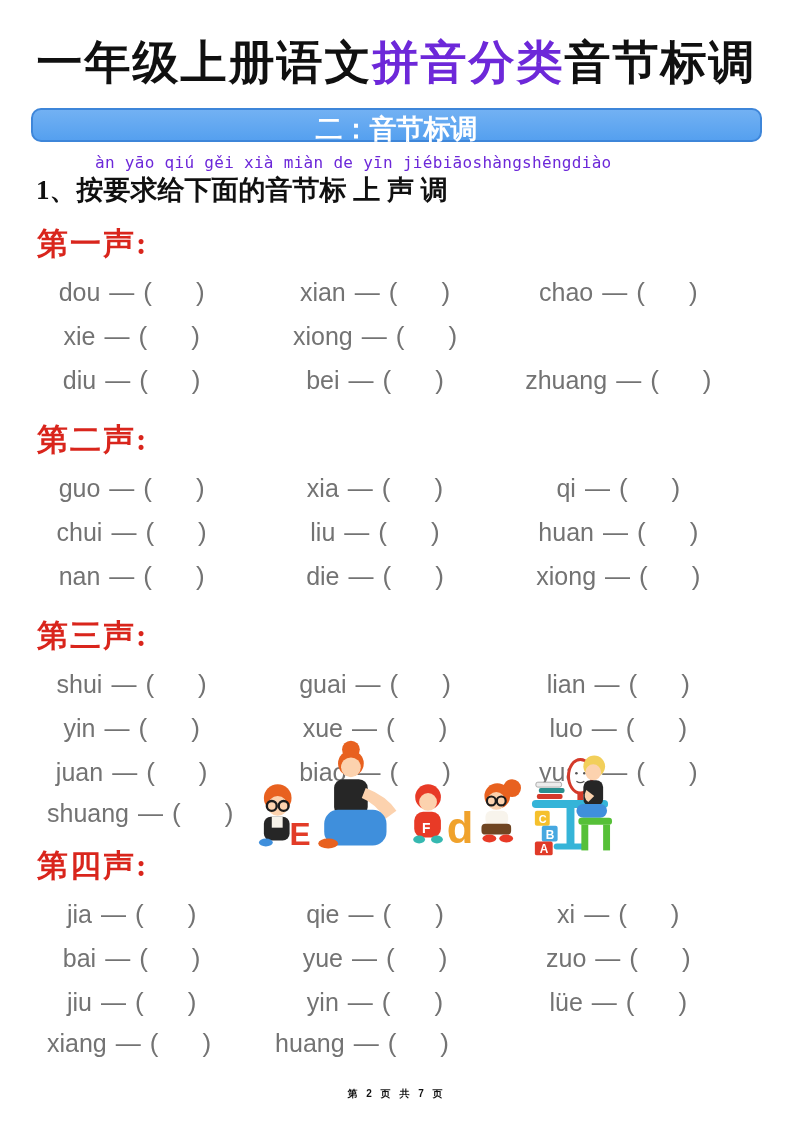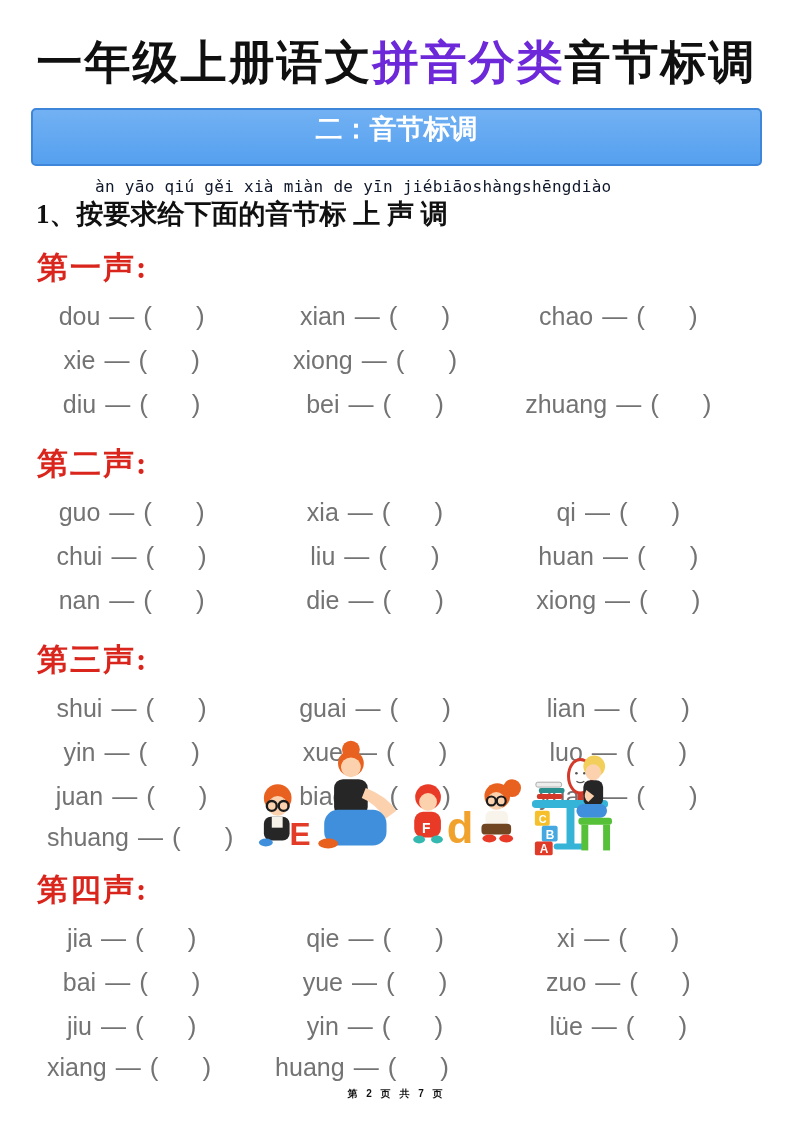--- a/index.html
+++ b/index.html
@@ -9,30 +9,30 @@
     font-family:"Liberation Sans","DejaVu Sans",sans-serif; overflow:hidden;
   }
   .title {
     margin:32px 16px 0; text-align:center;
     font-family:"Liberation Serif","DejaVu Serif",serif;
     font-size:46px; font-weight:900; letter-spacing:2px; color:#101010;
     white-space:nowrap;
   }
   .title .red { color:#6d28d9;margin-top:24px; }
   .banner {
-    margin:14px 31px 0; height:58px; line-height:38px; text-align:center;
+    margin:14px 31px 0; height:34px; line-height:38px; text-align:center;
     background:linear-gradient(180deg,#72b1f3,#55a0ef);
-    border:2px solid #3e86d9; border-radius:5px;
+    border:2px solid #3e86d9; border-radius:10px;
     color:#ffffff; font-size:27px; font-weight:700;
     font-family:"Liberation Serif","DejaVu Serif",serif;
   }
   .pinyin {
     margin:11px 0 0 95px;
     font-family:"DejaVu Sans Mono","Liberation Mono",monospace;
-    font-size:16px; color:#0f172a; letter-spacing:0.3px;
+    font-size:16px; color:#6d28d9; letter-spacing:0.3px;
   }
   .instruction {
     margin:0 0 0 36px;
     font-family:"Liberation Serif","DejaVu Serif",serif;
     font-size:27px; font-weight:700; color:#101010;
   }
   .tone-label {
     margin:15px 0 7px 37px;
     font-family:"Liberation Serif","DejaVu Serif",serif;
     font-size:31px; font-weight:700; color:#d9251c; letter-spacing:2px;

